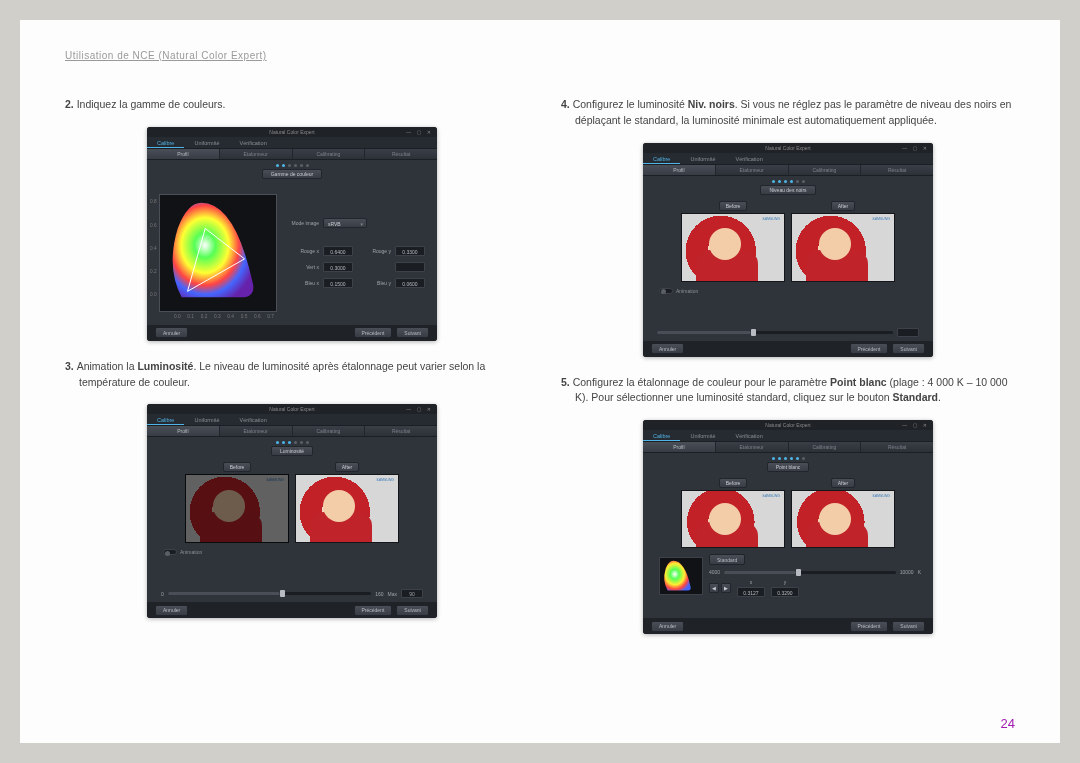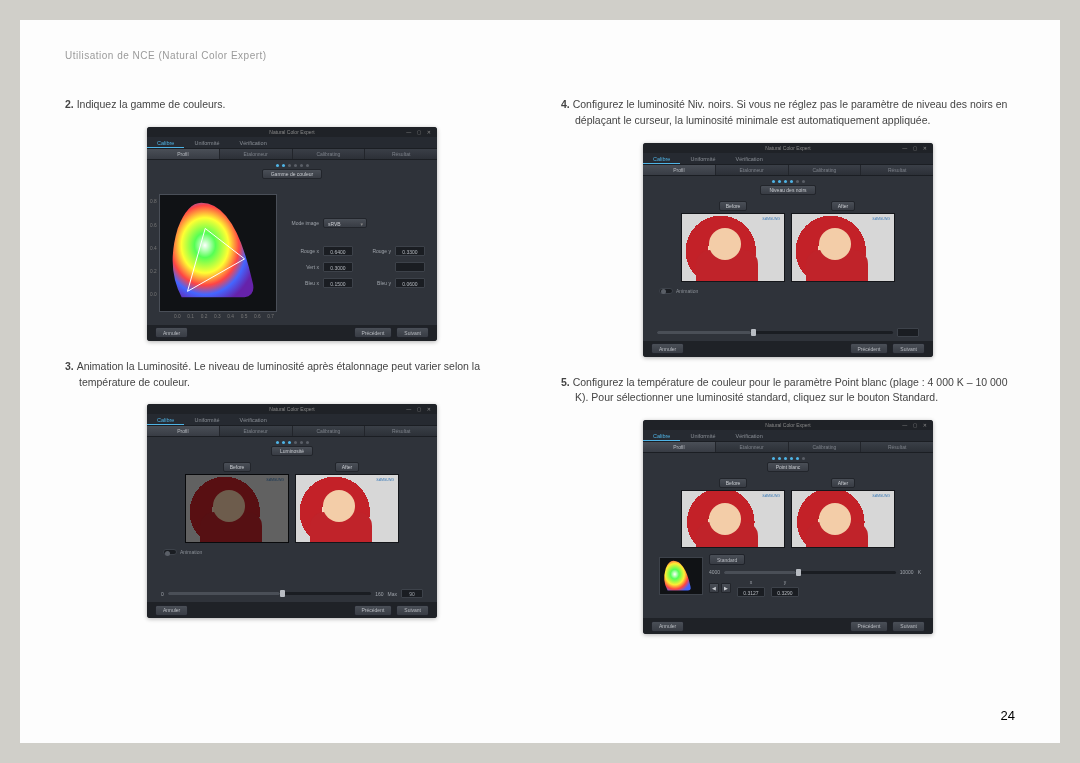--- a/index.html
+++ b/index.html
@@ -17,40 +17,41 @@
     width: 1040px;
     height: 723px;
     padding: 30px 45px 20px 45px;
     position: relative;
   }
   .header-breadcrumb {
     font-size: 10px;
     color: #9a9a9a;
     letter-spacing: 0.5px;
     margin-bottom: 36px;
+    text-decoration: underline;
   }
   .columns {
     display: flex;
     gap: 42px;
   }
   .col {
     flex: 1;
     display: flex;
     flex-direction: column;
   }
   .step-text {
     font-size: 10.5px;
     color: #444;
     line-height: 1.5;
     margin-bottom: 10px;
     padding-left: 14px;
     text-indent: -14px;
   }
   .step-text strong { font-weight: bold; }
-  .bold-inline { font-weight: normal; }
+  .bold-inline { font-weight: bold; }
 
   
   .app-window {
     width: 290px;
     height: 214px;
     background: #2f333a;
     border-radius: 3px;
     margin: 4px auto 18px auto;
     font-size: 5.5px;
     color: #cfd2d6;
@@ -212,21 +213,21 @@
 
   .mini-gamut-box {
     width: 44px; height: 38px; background: #101215; border:1px solid #3d424a;
   }
   .wp-controls { display:flex; align-items:center; gap:6px; margin: 2px 0 2px 4px;}
   .ct-box { display:flex; flex-direction:column; align-items:center; gap:2px; font-size:5px; color:#9ea3aa;}
   .ct-box .vb { width:28px;height:10px;background:#1a1d22;border:1px solid #3d424a;border-radius:1px;text-align:center;line-height:10px;color:#b8bcc2;font-size:5px;}
   .arrows { display:flex; align-items:center; gap:2px;}
   .arrow-btn { width:10px;height:10px;background:linear-gradient(#4a4f57,#383c44);border:1px solid #22252b;border-radius:1px;color:#c8cbd0;font-size:5px;text-align:center;line-height:9px;}
 
-  .page-num { position: absolute; bottom: 20px; right: 45px; font-size: 13px; color: #000000; }
+  .page-num { position: absolute; bottom: 12px; right: 45px; font-size: 13px; color: #a21caf; }
 </style>
 </head>
 <body>
 
 <div class="page">
   <div class="header-breadcrumb">Utilisation de NCE (Natural Color Expert)</div>
 
   <div class="columns">
 
     <div class="col">
@@ -394,21 +395,21 @@
               <div class="btn">Précédent</div>
               <div class="btn">Suivant</div>
             </div>
           </div>
       </div>
     </div>
 
     <div class="col">
 
       <div class="step-text">
-        <strong>4.</strong>&nbsp;<span>Configurez le luminosité </span><span class="bold-inline">Niv. noirs</span><span>.  Si vous ne réglez pas le paramètre de niveau des noirs en déplaçant le curseur, la luminosité minimale est automatiquement appliquée.</span>
+        <strong>4.</strong>&nbsp;<span>Configurez le luminosité </span><span class="bold-inline">Niv. noirs</span><span>.  Si vous ne réglez pas le paramètre de niveau des noirs en déplaçant le standard, la luminosité minimale est automatiquement appliquée.</span>
       </div>
 
       <div class="app-window">
         <div class="app-titlebar"><span>Natural Color Expert</span><span class="wctrls">— ▢ ✕</span></div>
         <div class="app-tabs-top">
             <div class="tab active">Calibre</div>
             <div class="tab">Uniformité</div>
             <div class="tab">Vérification</div>
           </div>
         <div class="app-subtabs">
@@ -460,21 +461,21 @@
         <div class="app-footer">
             <div class="btn">Annuler</div>
             <div class="right">
               <div class="btn">Précédent</div>
               <div class="btn">Suivant</div>
             </div>
           </div>
       </div>
 
       <div class="step-text">
-        <strong>5.</strong>&nbsp;<span>Configurez la température de couleur pour le paramètre </span><span class="bold-inline">Point blanc</span><span> (plage : 4 000 K – 10 000 K).  Pour sélectionner une luminosité standard, cliquez sur le bouton </span><span class="bold-inline">Standard</span><span>.</span>
+        <strong>5.</strong>&nbsp;<span>Configurez la étalonnage de couleur pour le paramètre </span><span class="bold-inline">Point blanc</span><span> (plage : 4 000 K – 10 000 K).  Pour sélectionner une luminosité standard, cliquez sur le bouton </span><span class="bold-inline">Standard</span><span>.</span>
       </div>
 
       <div class="app-window">
         <div class="app-titlebar"><span>Natural Color Expert</span><span class="wctrls">— ▢ ✕</span></div>
         <div class="app-tabs-top">
             <div class="tab active">Calibre</div>
             <div class="tab">Uniformité</div>
             <div class="tab">Vérification</div>
           </div>
         <div class="app-subtabs">

